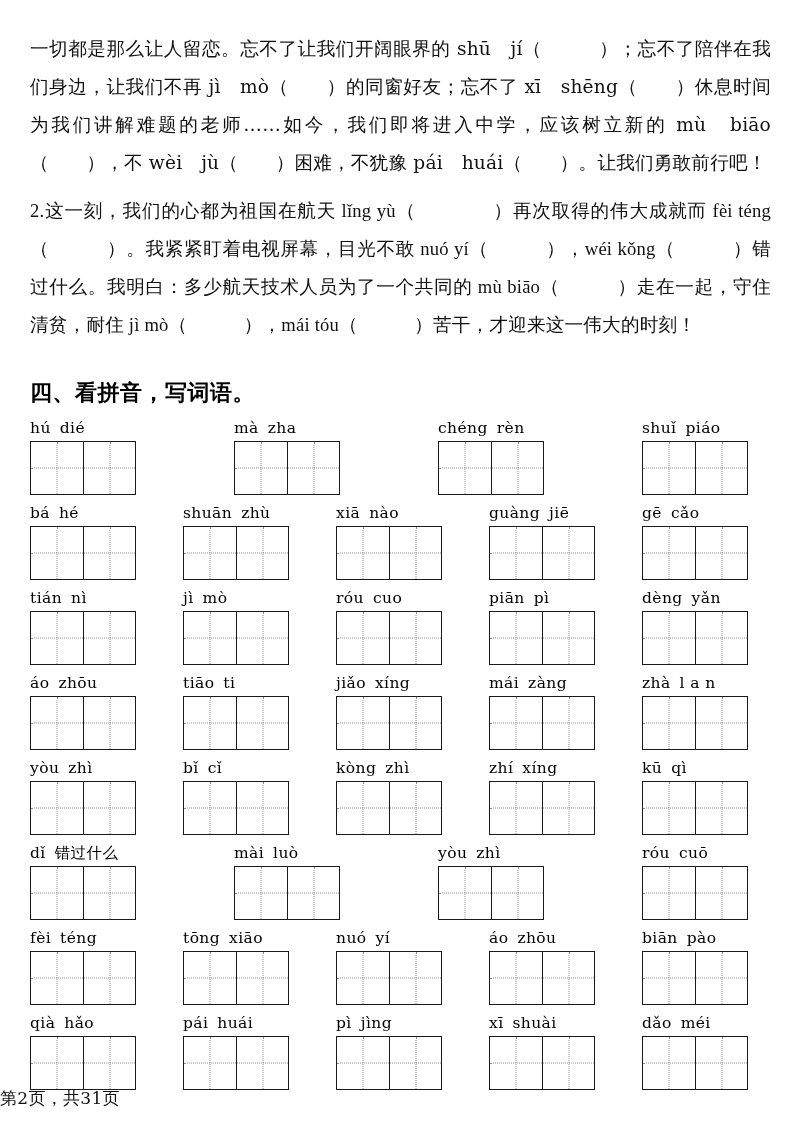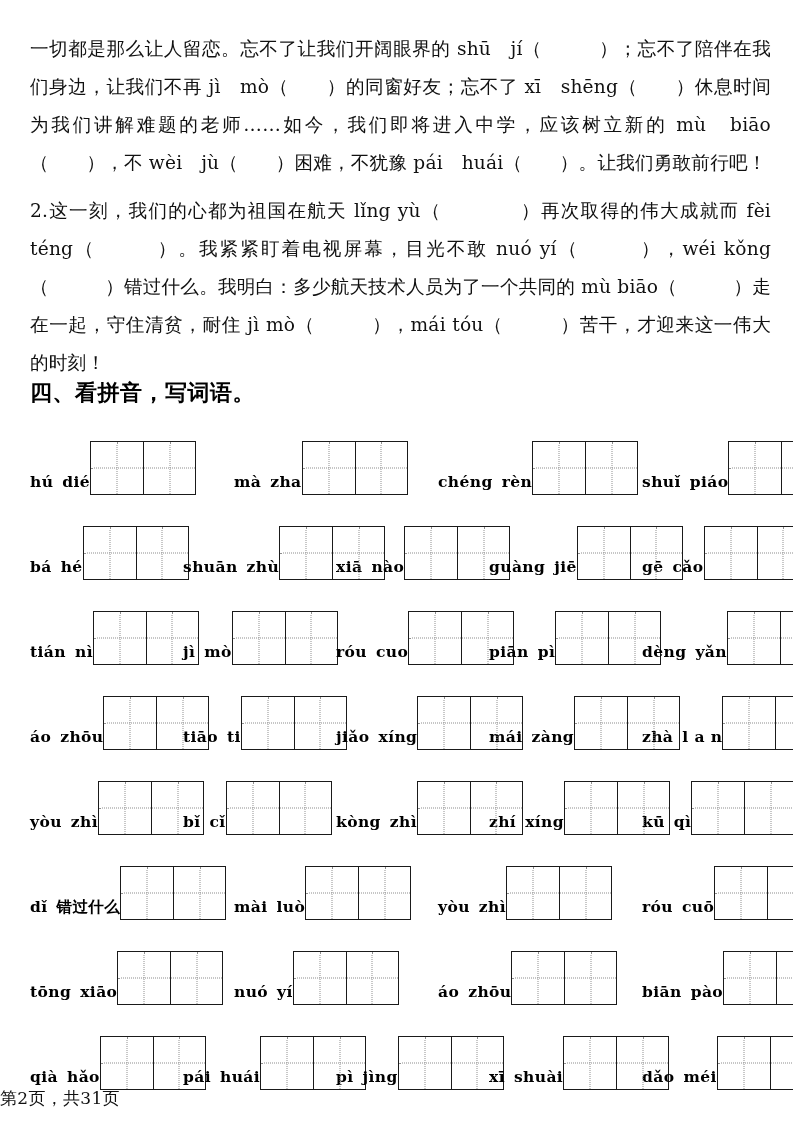--- a/index.html
+++ b/index.html
@@ -33,20 +33,21 @@
     line-height: 38px;
     letter-spacing: 0.2px;
     text-align: justify;
     text-justify: inter-character;
     margin: 0 0 0 0;
     color: #111;
     font-weight: 500;
   }
   .para.p2 {
     margin-top: 10px;
+    font-family: Liberation Serif, serif;
   }
 
   
   .section-title {
     position: absolute;
     left: 30px;
     top: 378px;
     font-size: 22px;
     font-weight: bold;
     letter-spacing: 0.5px;
@@ -63,23 +64,22 @@
   }
   .grid-row {
     display: flex;
     justify-content: space-between;
     align-items: flex-end;
     height: 85px;
   }
   .cellgroup {
     width: 128px;
     display: flex;
-    flex-direction: row;
-    align-items: flex-end;
-    font-weight: bold;
+    flex-direction: column;
+    align-items: flex-start;
   }
   .cell-pinyin {
     font-family: "DejaVu Serif", "Liberation Serif", serif;
     font-size: 15.5px;
     letter-spacing: 0.4px;
     white-space: nowrap;
     margin-bottom: 3px;
     color: #000;
     height: 20px;
     line-height: 20px;
@@ -351,20 +351,27 @@
         <div class="cellgroup">
           <div class="cell-pinyin"><span>róu</span><span class="sp"></span><span>cuō</span></div>
           <div class="boxes">
             <div class="sqbox"></div>
             <div class="sqbox"></div>
           </div>
         </div>
       </div>
       <div class="grid-row">
         <div class="cellgroup">
+          <div class="cell-pinyin"><span>fèi</span><span class="sp"></span><span>téng</span></div>
+          <div class="boxes">
+            <div class="sqbox"></div>
+            <div class="sqbox"></div>
+          </div>
+        </div>
+        <div class="cellgroup">
           <div class="cell-pinyin"><span>tōng</span><span class="sp"></span><span>xiāo</span></div>
           <div class="boxes">
             <div class="sqbox"></div>
             <div class="sqbox"></div>
           </div>
         </div>
         <div class="cellgroup">
           <div class="cell-pinyin"><span>nuó</span><span class="sp"></span><span>yí</span></div>
           <div class="boxes">
             <div class="sqbox"></div>

